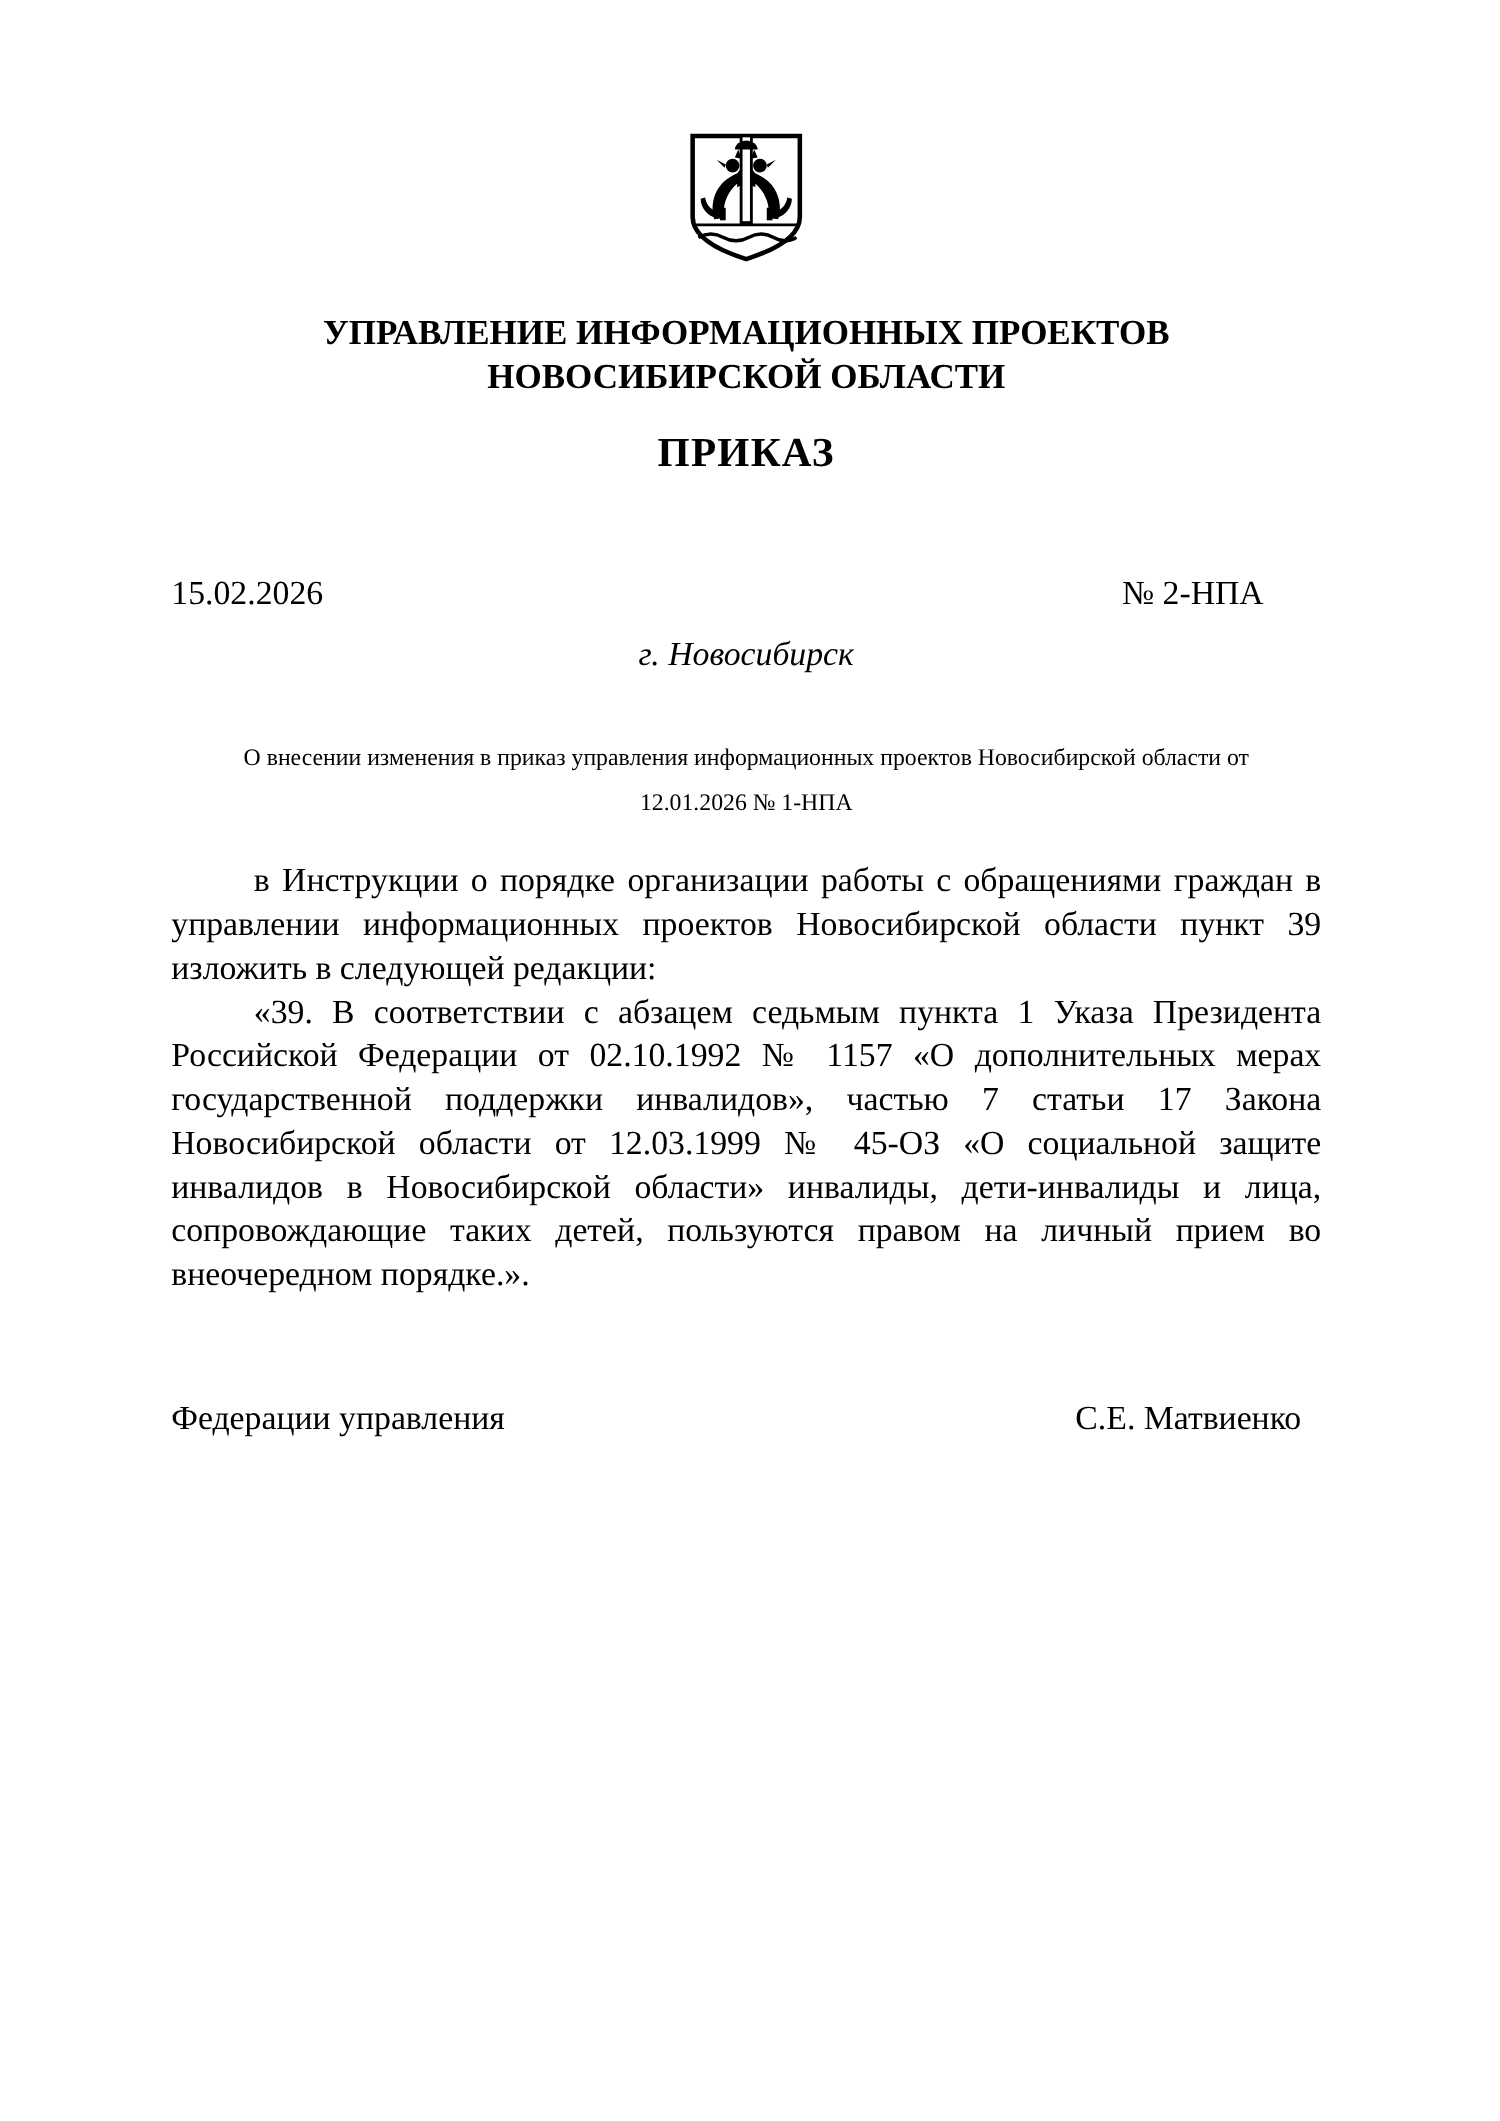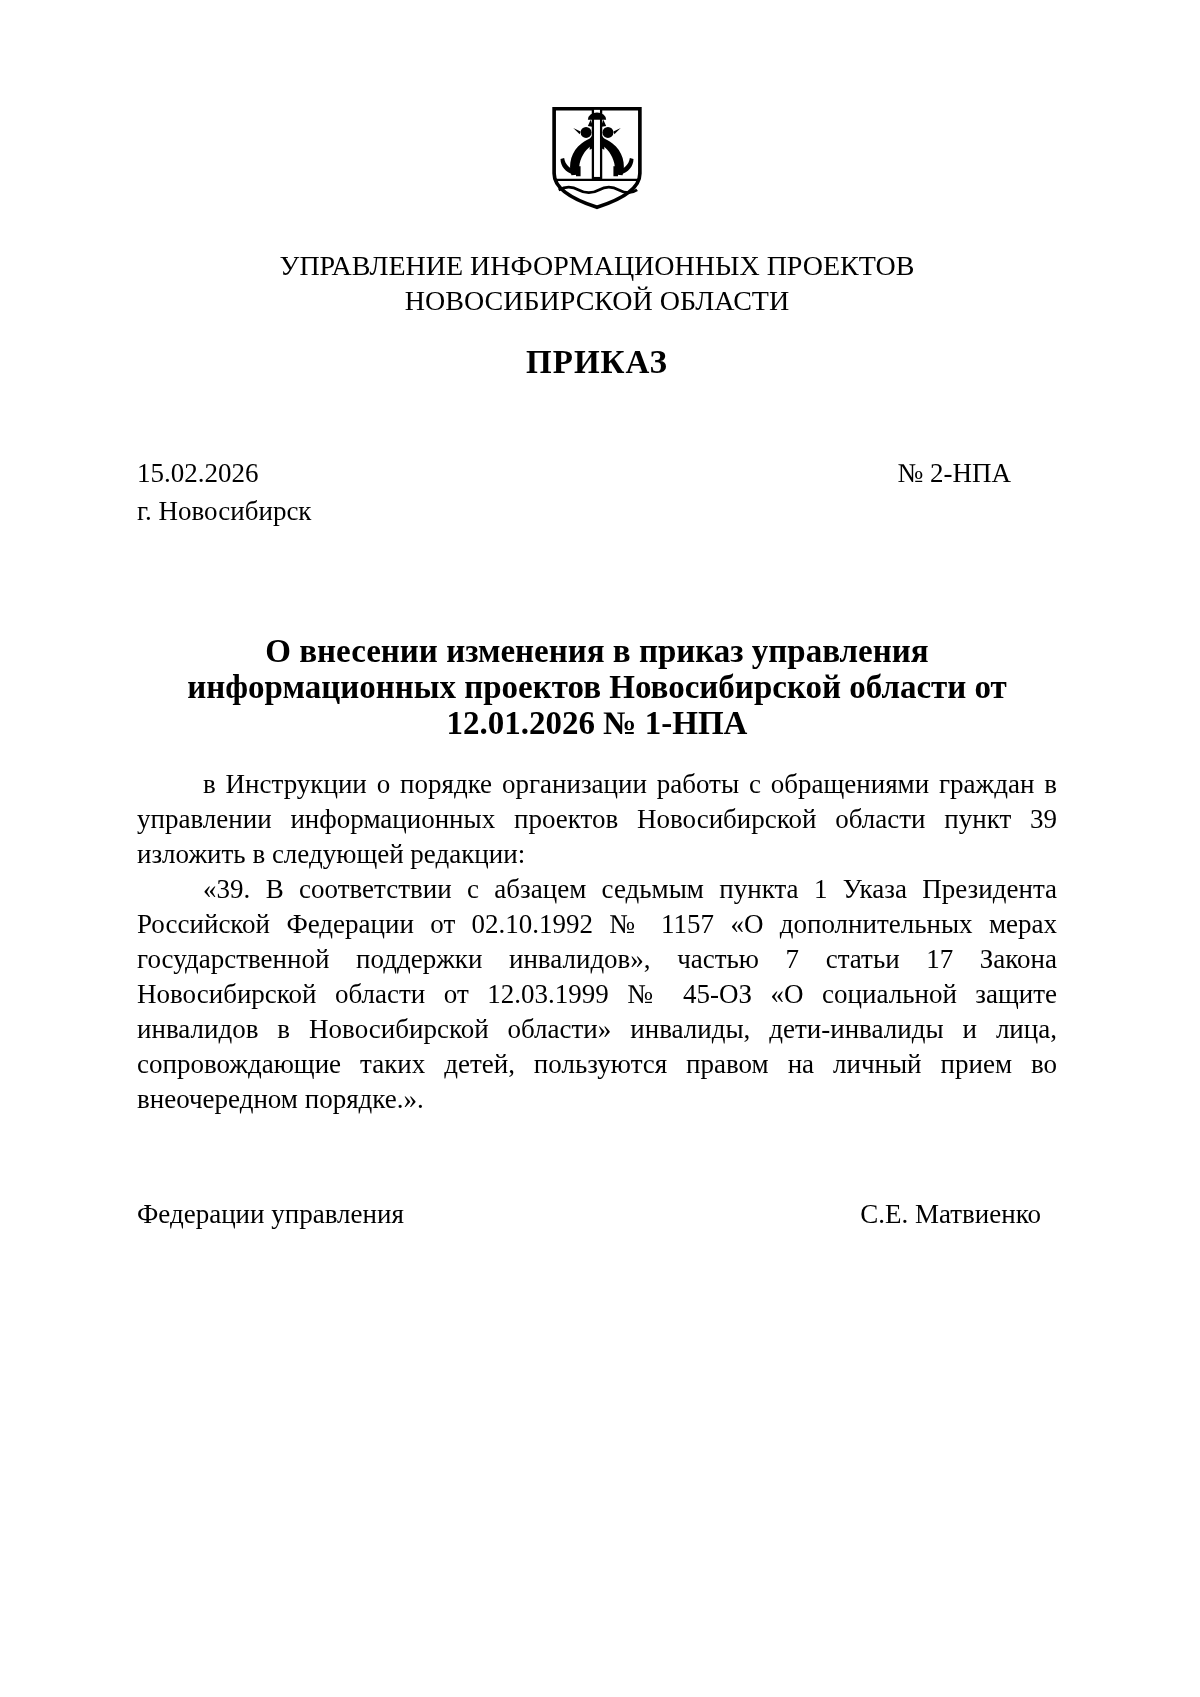--- a/index.html
+++ b/index.html
@@ -16,21 +16,21 @@
     background: #ffffff;
     padding: 106px 143px 0 137px;
   }
   .emblem {
     text-align: center;
     margin-bottom: 34px;
   }
   .emblem svg { display: inline-block; }
   .org-name {
     text-align: center;
-    font-weight: normal;
+    font-weight: bold;
     font-size: 28px;
     line-height: 35px;
   }
   .doc-type {
     text-align: center;
     font-weight: bold;
     font-size: 33px;
     line-height: 40px;
     margin-top: 24px;
     letter-spacing: 1px;
@@ -38,32 +38,33 @@
   .meta-row {
     display: flex;
     justify-content: space-between;
     align-items: baseline;
     font-size: 27px;
     line-height: 35px;
     margin-top: 74px;
   }
   .meta-row .doc-number { padding-right: 46px; }
   .city {
-    text-align: left;
+    text-align: center;
     font-size: 27px;
     line-height: 35px;
-    margin-top: 3px;
+    margin-top: 14px;
+    font-style: italic;
   }
   .title {
     text-align: center;
-    font-weight: bold;
-    font-size: 33px;
+    font-weight: normal;
+    font-size: 19px;
     line-height: 36px;
     max-width: 820px;
-    margin: 104px auto 26px auto;
+    margin: 48px auto 26px auto;
   }
   .body-text p {
     font-size: 27px;
     line-height: 35px;
     text-align: justify;
     text-indent: 66px;
   }
   .order-word {
     font-weight: bold;
     text-align: left !important;

